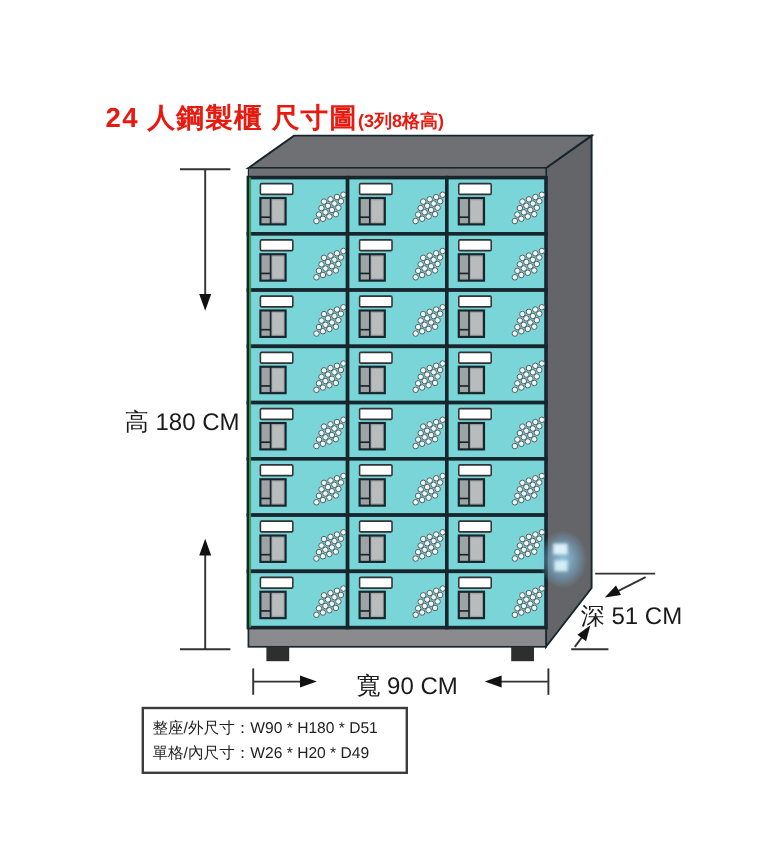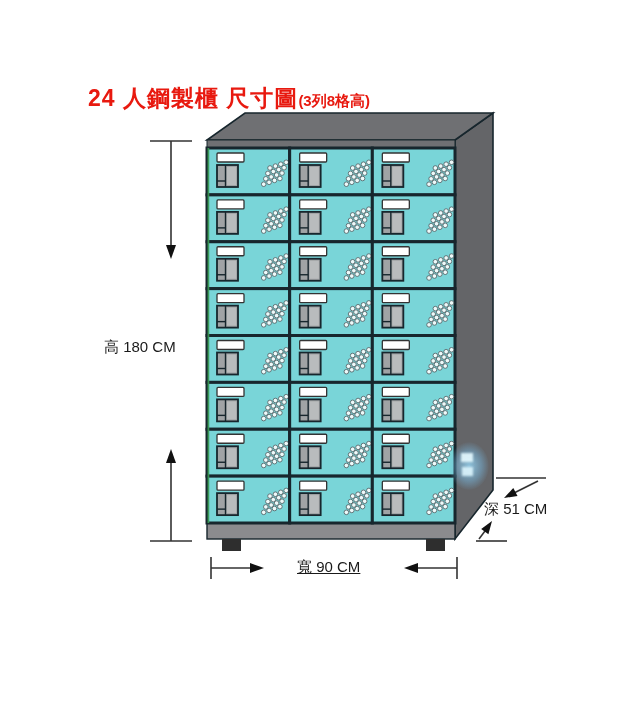--- a/index.html
+++ b/index.html
@@ -4,23 +4,23 @@
 <style>
   html,body{margin:0;padding:0;background:#fff;}
   #canvas{
     position:relative; width:642px; height:720px; background:#ffffff;
     font-family:"Liberation Sans","DejaVu Sans",sans-serif; overflow:hidden;
   }
   .abs{position:absolute;}
   #title{left:88px; top:83px; color:var(--title,#e8190f); white-space:nowrap;}
   #title .main{font-size:23px; font-weight:bold; letter-spacing:1px;}
   #title .sub{font-size:15px; font-weight:bold;}
-  .dim-label{font-size:15px; color:var(--dim-text,#1a1a1a); white-space:nowrap;}
+  .dim-label{font-size:20px; color:var(--dim-text,#1a1a1a); white-space:nowrap;}
   #height-label{left:104px; top:338px;}
-  #width-label{left:297px; top:558px;text-decoration:underline;}
+  #width-label{left:297px; top:558px;}
   #depth-label{left:484px; top:500px;text-align:right;}
   #spec-box{
     left:118px; top:589px; width:204px; border:2px solid #3c3c3c; background:#fff;
     padding:5px 7px; font-size:13px; line-height:21px; color:#222; white-space:nowrap;
   }
   #watermark{
     left:449px; top:442px; width:40px; height:48px; border-radius:50%;
     background:radial-gradient(ellipse at 50% 50%, rgba(150,210,240,0.85) 0%, rgba(120,185,225,0.45) 45%, rgba(120,185,225,0) 72%);
     filter:blur(0.6px);
   }
@@ -761,14 +761,18 @@
   </svg>
 
   <div id="watermark" class="abs">
       <div class="wm-core"></div>
     </div>
 
   <div id="height-label" class="abs dim-label">高 180 CM</div>
   <div id="width-label" class="abs dim-label">寬 90 CM</div>
   <div id="depth-label" class="abs dim-label">深 51 CM</div>
 
+  <div id="spec-box" class="abs">
+    <div>整座/外尺寸：W90 * H180 * D51</div>
+    <div>單格/內尺寸：W26 * H20 * D49</div>
+  </div>
 
 </div>
 
 </body></html>

